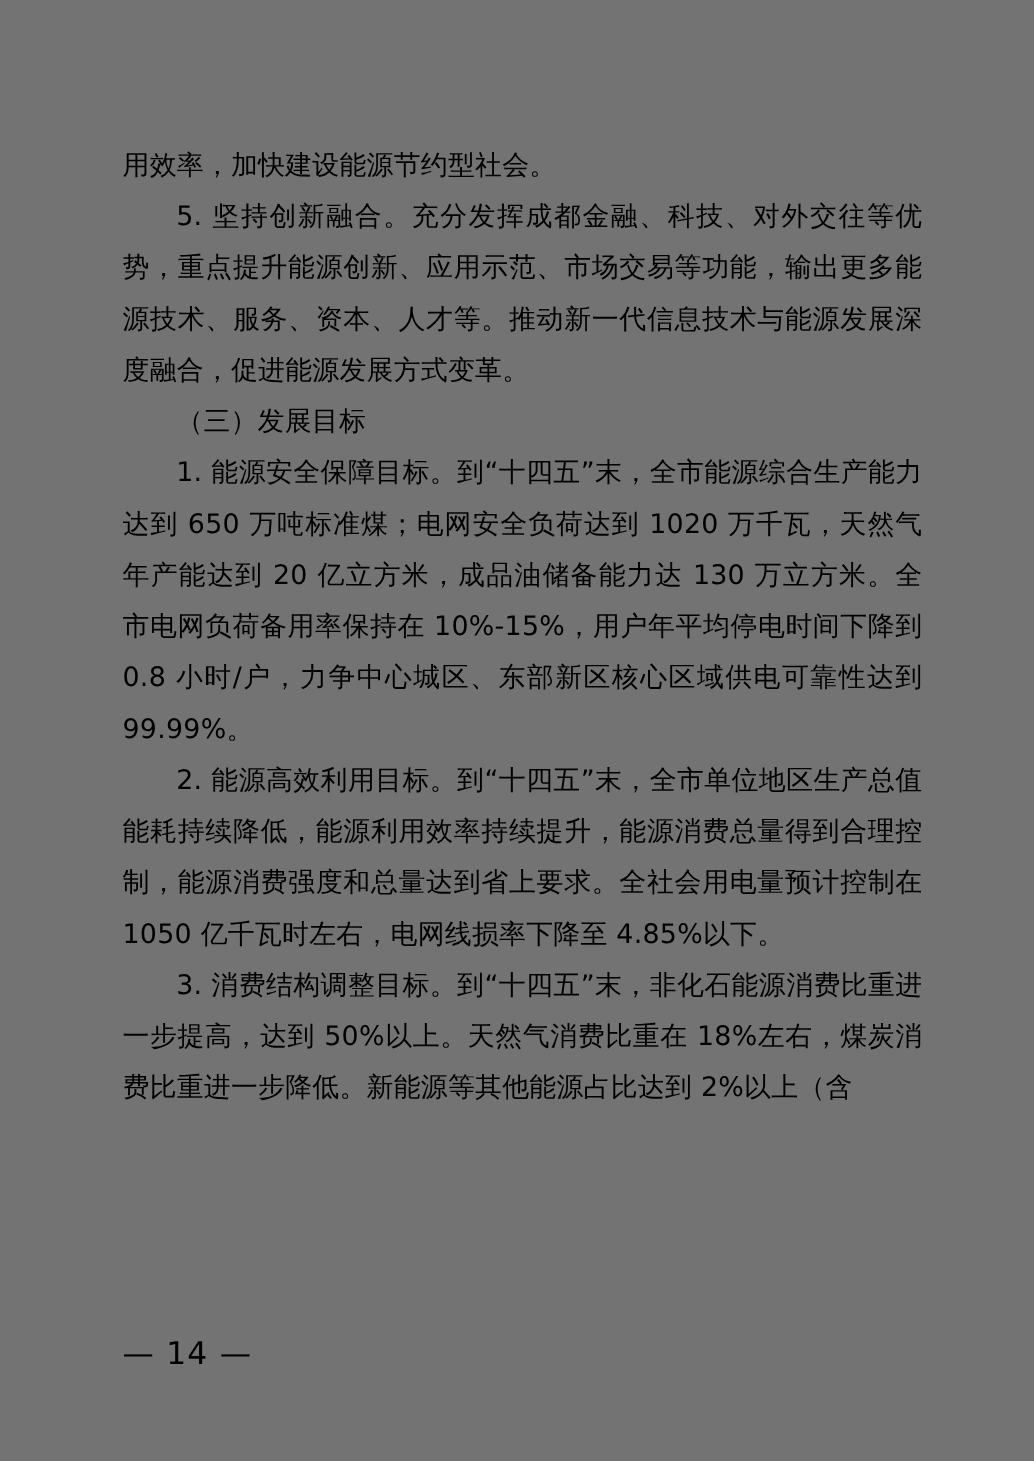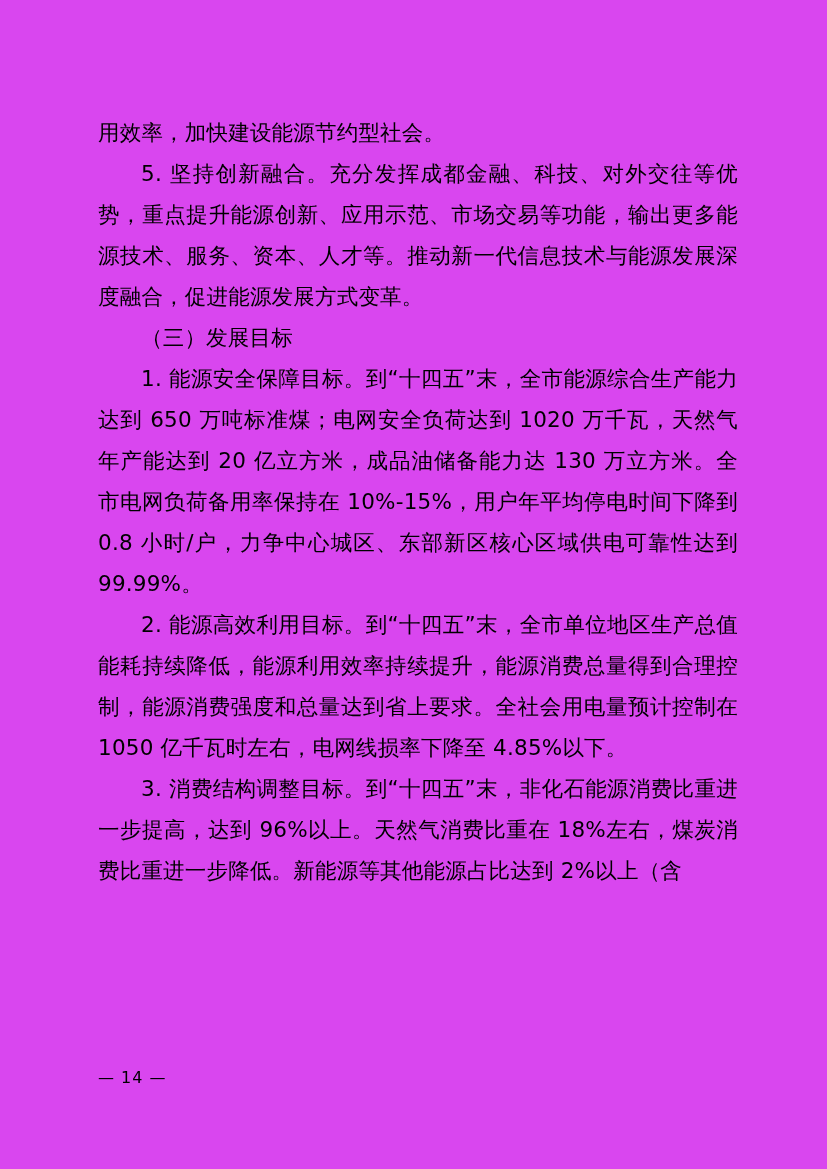--- a/index.html
+++ b/index.html
@@ -7,21 +7,21 @@
     padding: 0;
     background: #b0b0b0;
   }
   body {
     font-family: "DejaVu Sans", "Liberation Sans", sans-serif;
   }
   .page {
     position: relative;
     width: 827px;
     height: 1169px;
-    background: #d946ef;
+    background: #737373;
     margin: 0 auto;
     overflow: hidden;
     box-sizing: border-box;
   }
   .content {
     position: absolute;
     left: 98px;
     top: 112px;
     width: 640px;
   }
@@ -39,21 +39,21 @@
     text-indent: 2em;
   }
   .heading {
     text-indent: 2em;
   }
   .pagenum {
     position: absolute;
     left: 98px;
     top: 1068px;
     font-family: "DejaVu Sans", "Liberation Sans", sans-serif;
-    font-size: 16px;
+    font-size: 25px;
     color: #000000;
     letter-spacing: 1px;
   }
 </style>
 </head>
 <body>
 
 <div class="page">
 
   <div class="content">
@@ -62,19 +62,19 @@
 
     <p class="para indent">5. 坚持创新融合。充分发挥成都金融、科技、对外交往等优势，重点提升能源创新、应用示范、市场交易等功能，输出更多能源技术、服务、资本、人才等。推动新一代信息技术与能源发展深度融合，促进能源发展方式变革。</p>
 
     <p class="para heading">（三）发展目标</p>
 
 
     <p class="para indent">1. 能源安全保障目标。到“十四五”末，全市能源综合生产能力达到 650 万吨标准煤；电网安全负荷达到 1020 万千瓦，天然气年产能达到 20 亿立方米，成品油储备能力达 130 万立方米。全市电网负荷备用率保持在 10%-15%，用户年平均停电时间下降到 0.8 小时/户，力争中心城区、东部新区核心区域供电可靠性达到 99.99%。</p>
 
     <p class="para indent">2. 能源高效利用目标。到“十四五”末，全市单位地区生产总值能耗持续降低，能源利用效率持续提升，能源消费总量得到合理控制，能源消费强度和总量达到省上要求。全社会用电量预计控制在 1050 亿千瓦时左右，电网线损率下降至 4.85%以下。</p>
 
-    <p class="para indent">3. 消费结构调整目标。到“十四五”末，非化石能源消费比重进一步提高，达到 96%以上。天然气消费比重在 18%左右，煤炭消费比重进一步降低。新能源等其他能源占比达到 2%以上（含</p>
+    <p class="para indent">3. 消费结构调整目标。到“十四五”末，非化石能源消费比重进一步提高，达到 50%以上。天然气消费比重在 18%左右，煤炭消费比重进一步降低。新能源等其他能源占比达到 2%以上（含</p>
 
   </div>
 
   <div class="pagenum">— 14 —</div>
 
 </div>
 
 </body></html>

